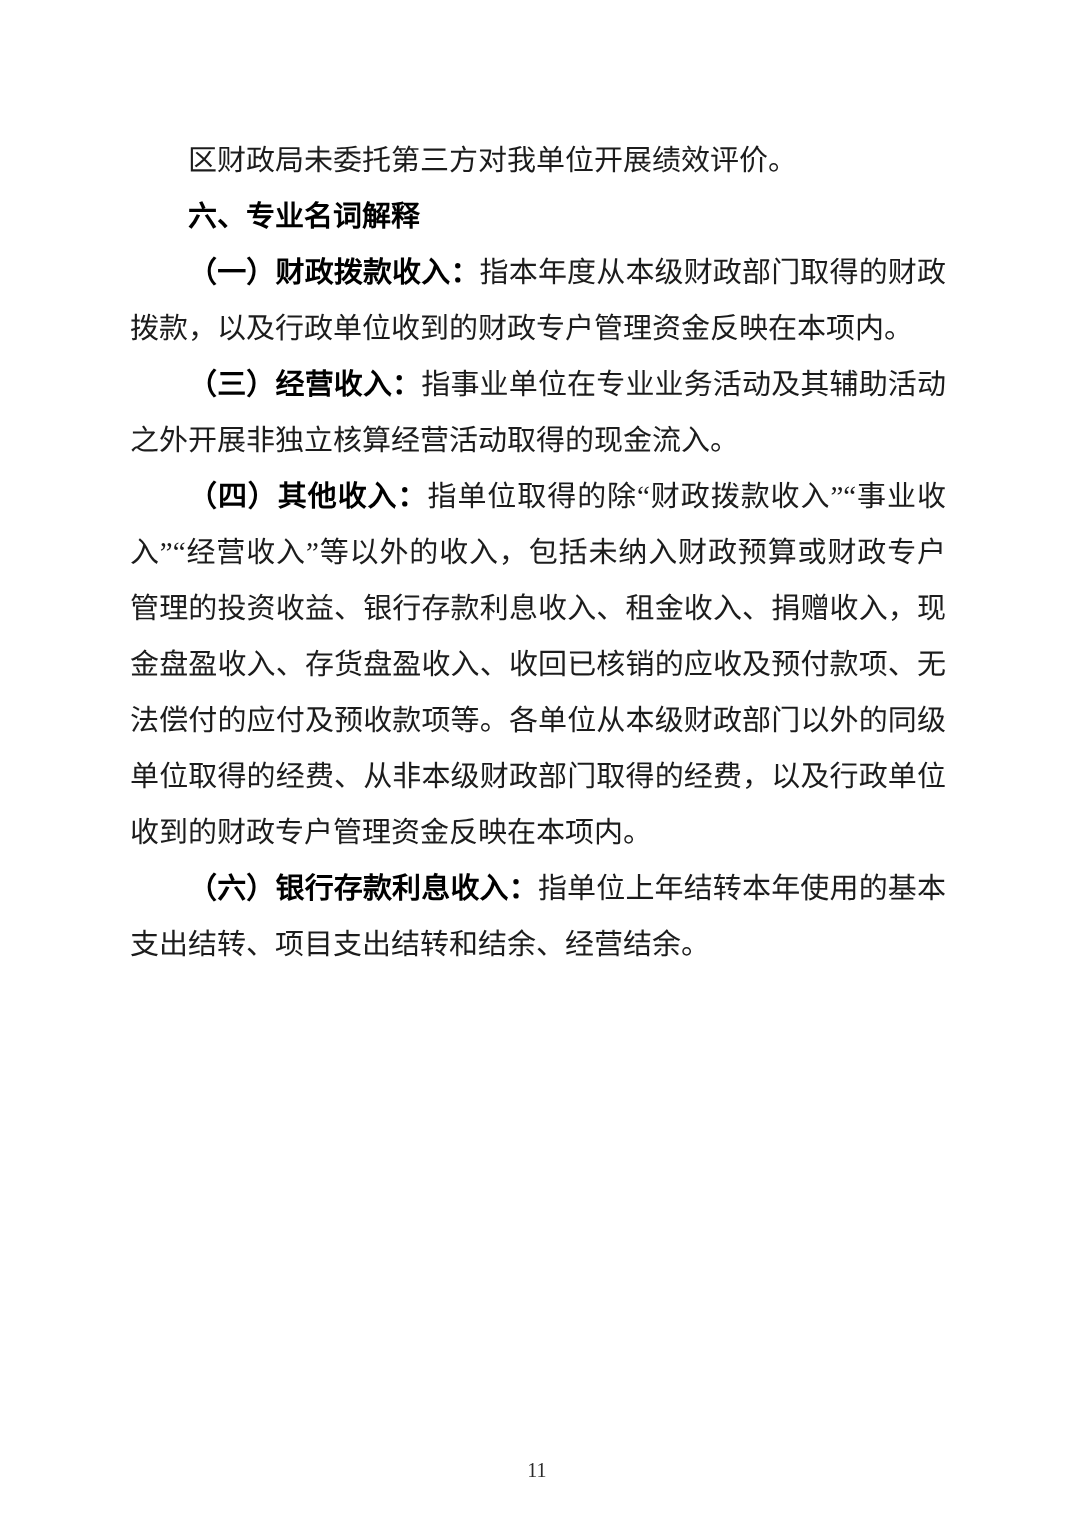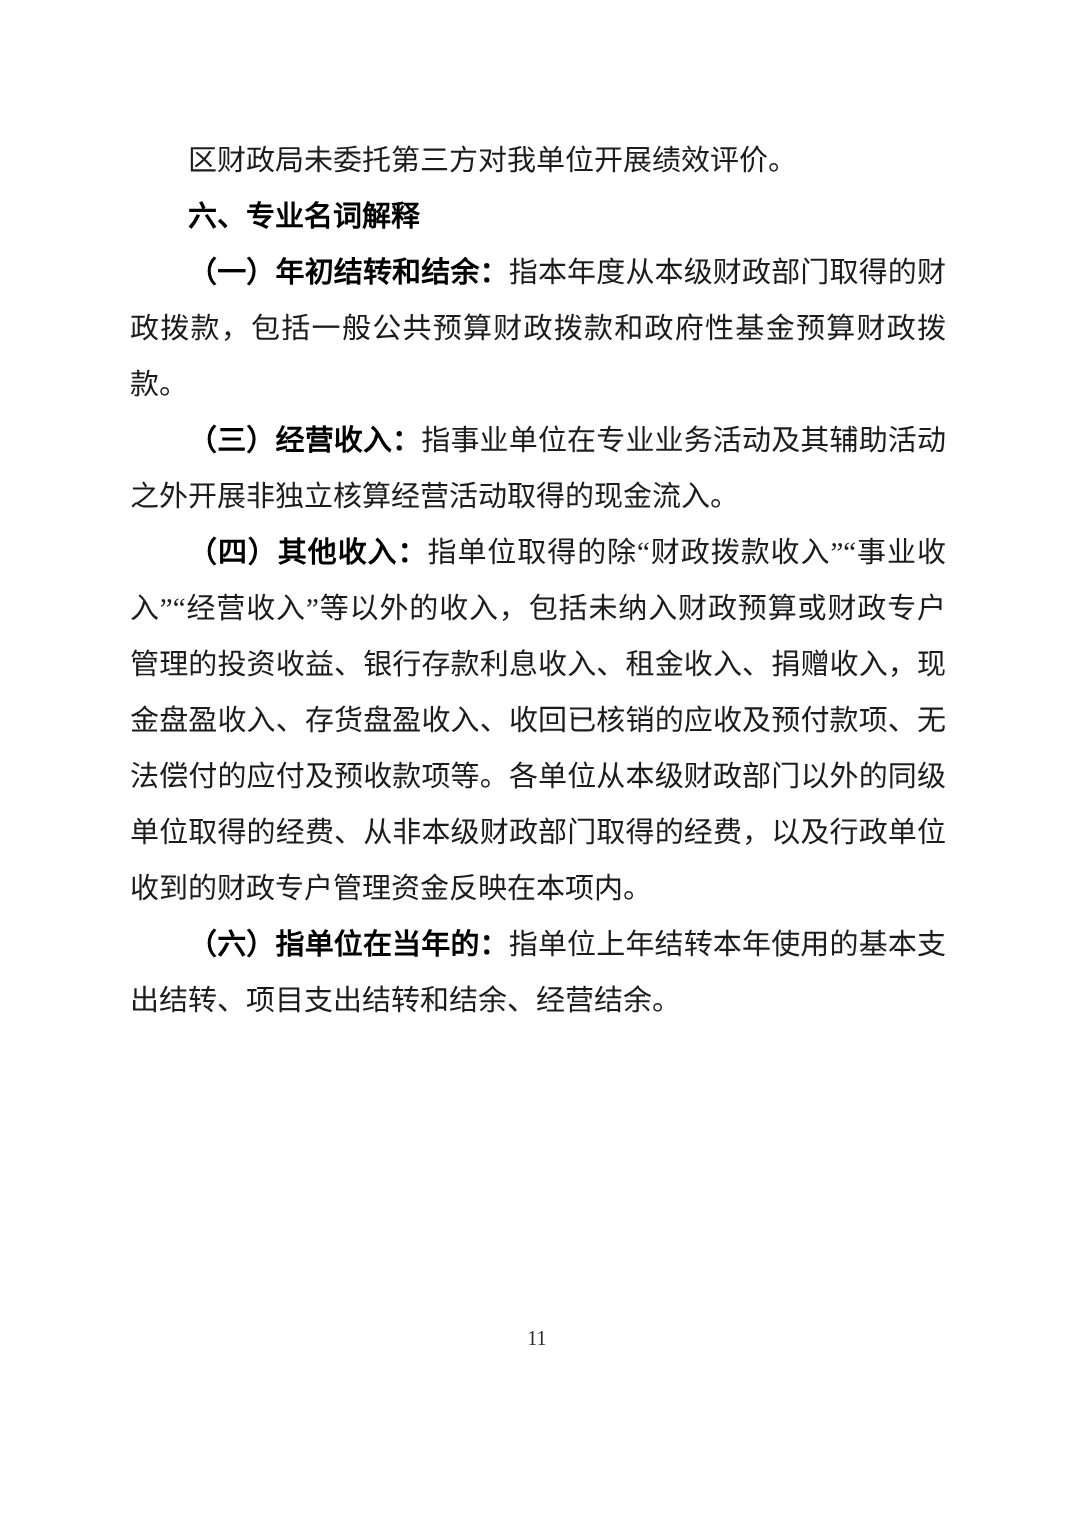--- a/index.html
+++ b/index.html
@@ -39,46 +39,46 @@
     font-weight: bold;
     font-family: Liberation Sans, sans-serif;
     color: #000000;
   }
   .term-label {
     font-weight: bold;
     color: #000000;
   }
   .page-number {
     position: absolute;
-    top: 1324px;
+    top: 1456px;
     left: 0;
     width: 100%;
     text-align: center;
     font-size: 20px;
     line-height: 28px;
     color: #2a2a2a;
     font-family: "Liberation Serif", "DejaVu Serif", serif;
   }
 </style>
 </head>
 <body>
 
 <div class="page">
   <div class="content">
 
     <p class="para"><span>区财政局未委托第三方对我单位开展绩效评价。</span></p>
 
     <p class="heading"><span>六、专业名词解释</span></p>
 
-    <p class="para"><span class="term-label">（一）年初结转和结余：</span><span>指本年度从本级财政部门取得的财政拨款，包括一般公共预算财政拨款和政府性基金预算财政拨款。</span></p>
+    <p class="para"><span class="term-label">（一）财政拨款收入：</span><span>指本年度从本级财政部门取得的财政拨款，以及行政单位收到的财政专户管理资金反映在本项内。</span></p>
 
 
     <p class="para"><span class="term-label">（三）经营收入：</span><span>指事业单位在专业业务活动及其辅助活动之外开展非独立核算经营活动取得的现金流入。</span></p>
 
     <p class="para"><span class="term-label">（四）其他收入：</span><span>指单位取得的除“财政拨款收入”“事业收入”“经营收入”等以外的收入，包括未纳入财政预算或财政专户管理的投资收益、银行存款利息收入、租金收入、捐赠收入，现金盘盈收入、存货盘盈收入、收回已核销的应收及预付款项、无法偿付的应付及预收款项等。各单位从本级财政部门以外的同级单位取得的经费、从非本级财政部门取得的经费，以及行政单位收到的财政专户管理资金反映在本项内。</span></p>
 
 
-    <p class="para"><span class="term-label">（六）指单位在当年的：</span><span>指单位上年结转本年使用的基本支出结转、项目支出结转和结余、经营结余。</span></p>
+    <p class="para"><span class="term-label">（六）银行存款利息收入：</span><span>指单位上年结转本年使用的基本支出结转、项目支出结转和结余、经营结余。</span></p>
 
   </div>
 
   <div class="page-number">11</div>
 </div>
 
 </body></html>

